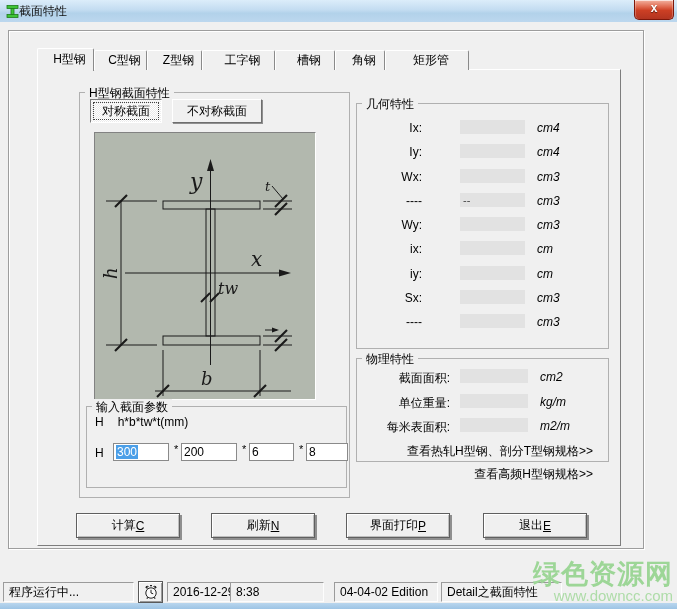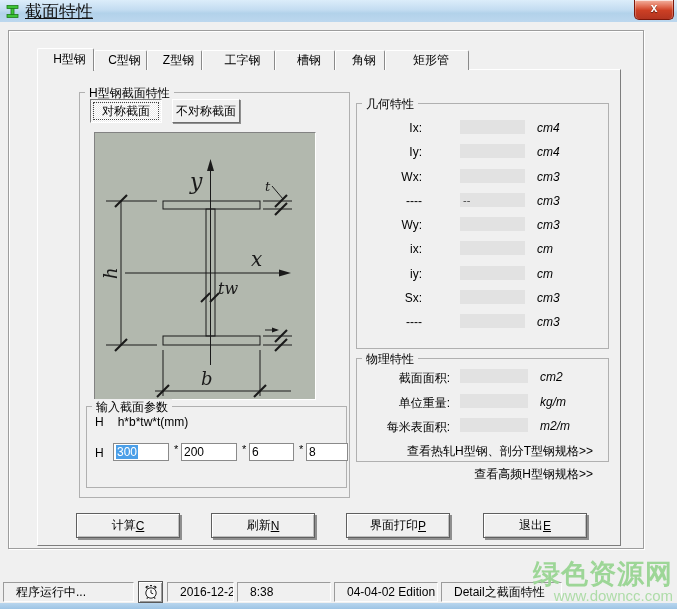--- a/index.html
+++ b/index.html
@@ -9,21 +9,21 @@
     font-family:"Liberation Sans","DejaVu Sans",sans-serif;
     font-size:12px; color:#000;
   }
   
   .titlebar {
     position:absolute; left:0; top:0; width:677px; height:22px;
     background:linear-gradient(to bottom,#dcedfa 0%,#c3dcf1 45%,#b2d2ea 60%,#bcd7ee 100%);
     display:flex; align-items:center;
   }
   .title-icon { margin-left:6px; width:13px; height:13px; flex:0 0 auto; }
-  .title-text { margin-left:6px; font-size:17px; color:#111;text-decoration:underline; }
+  .title-text { font-size:12px; color:#111; }
   .close-btn {
     position:absolute; top:0; right:3px; width:38px; height:19px;
     background:linear-gradient(to bottom,#f3b2a0 0%,#e06a50 35%,#cc3f24 55%,#b23420 100%);
     border:1px solid #7e170a; border-top:none; border-radius:0 0 5px 5px;
     box-shadow:inset 0 1px 0 rgba(255,255,255,.65), inset 1px 0 0 rgba(255,255,255,.25), inset -1px 0 0 rgba(255,255,255,.25);
     color:#fff; font-weight:bold; font-size:12px; line-height:17px; text-align:center;
     text-shadow:0 1px 1px rgba(0,0,0,.55); cursor:default;
   }
   
   .outer-panel {
@@ -63,21 +63,21 @@
   #btn-sym {
     left:10px; width:72px;
     border:1px solid; border-color:#7c7c7c #ffffff #ffffff #7c7c7c;
     background-color:#ececec;
     background-image:linear-gradient(45deg,#fff 25%,transparent 25%,transparent 75%,#fff 75%),
                      linear-gradient(45deg,#fff 25%,transparent 25%,transparent 75%,#fff 75%);
     background-size:2px 2px; background-position:0 0,1px 1px;
     outline:1px dotted #444; outline-offset:-4px;
   }
   #btn-asym {
-    left:92px; width:68px; background:#f0f0f0;
+    left:92px; width:90px; background:#f0f0f0;
     border:1px solid; border-color:#ffffff #6e6e6e #6e6e6e #ffffff;
     box-shadow:1px 1px 0 #8f8f8f;
   }
   
   .diagram {
     position:absolute; left:14px; top:39px; width:222px; height:268px;
     background:#b2b8ae; box-sizing:border-box;
     border:1px solid; border-color:#828282 #ffffff #ffffff #828282;
   }
   
@@ -121,24 +121,24 @@
     background:#f0f0f0; border:1px solid #5f5f5f;
     box-shadow:inset 1px 1px 0 #ffffff, inset -1px -1px 0 #bdbdbd, 2px 2px 0 #8f8f8f;
     display:flex; align-items:center; justify-content:center; cursor:default;
   }
   #fbtn-calc{left:38px;} #fbtn-refresh{left:173px;} #fbtn-print{left:308px;} #fbtn-exit{left:445px;}
   .hotkey { text-decoration:underline; }
   
   .spanel {
     position:absolute; top:582px; height:20px; box-sizing:border-box;
     border:1px solid; border-color:#9b9b9b #fdfdfd #fdfdfd #9b9b9b;
-    background:#f0f0f0; display:flex; align-items:center; padding-left:12px; overflow:hidden; white-space:nowrap;
+    background:#f0f0f0; display:flex; align-items:center; padding-left:5px; overflow:hidden; white-space:nowrap;
   }
   #sp-run{left:3px;width:131px;} #sp-date{left:167px;width:67px;}
-  #sp-time{left:237px;width:94px;} #sp-ed{left:334px;width:104px;} #sp-detail{left:441px;width:121px;}
+  #sp-time{left:230px;width:94px;} #sp-ed{left:334px;width:104px;} #sp-detail{left:441px;width:121px;}
   .clock-btn {
     position:absolute; left:138px; top:581px; width:25px; height:22px; box-sizing:border-box;
     background:#f0f0f0; border:1px solid #5a5a5a;
     box-shadow:inset 1px 1px 0 #fff, inset -1px -1px 0 #9a9a9a;
     display:flex; align-items:center; justify-content:center; cursor:default;
   }
   
   .frame-bottom {
     position:absolute; left:0; top:603px; width:677px; height:6px;
     background:linear-gradient(to bottom,#b9d6ee,#9dc4e5);

